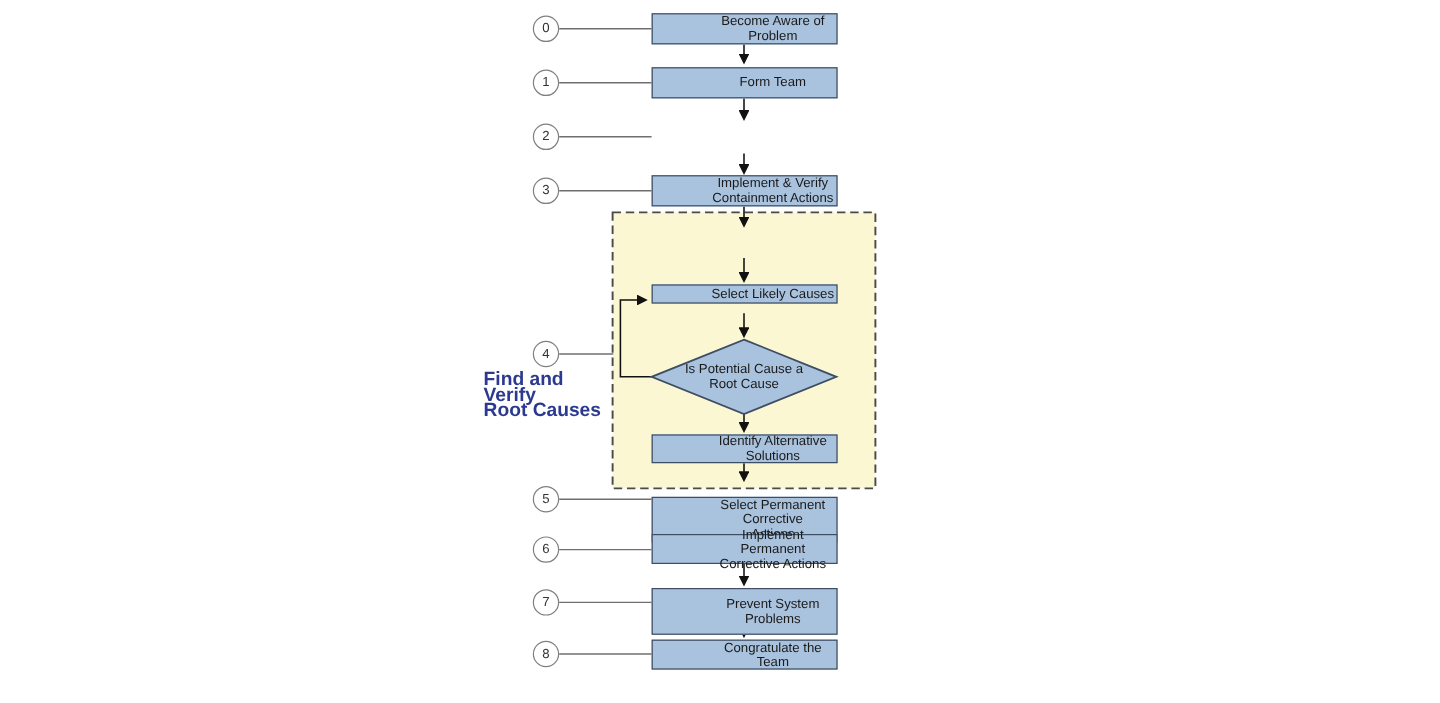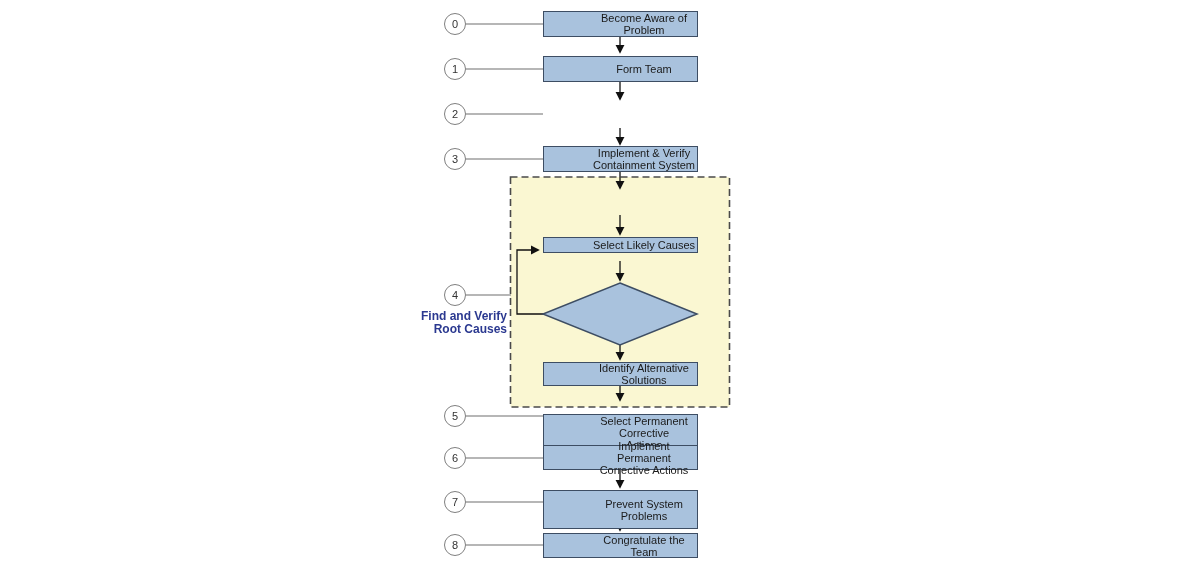--- a/index.html
+++ b/index.html
@@ -70,22 +70,22 @@
     left: 550px; top: 302px; width: 140px;
     text-align: center;
     font-size: 11px; line-height: 12px;
     color: #1a1a1a;
     z-index: 2;
   }
   .diamond-text span { display: block; }
   .side-label {
     position: absolute;
     left: 403px; top: 310px; width: 104px;
-    text-align: right;
-    font-size: 12px; line-height: 13px;
+    text-align: left;
+    font-size: 16px; line-height: 13px;
     font-weight: bold;
     color: var(--side-label, #2b3990);
     z-index: 2;
   }
   .side-label span { display: block; }
 </style>
 </head>
 <body>
 
 <div class="canvas">
@@ -155,27 +155,31 @@
     </div>
 
   <div class="node" style="top:11px;  height:26px">
     <span>Become Aware of Problem</span>
   </div>
   <div class="node" style="top:56px;  height:26px">
     <span>Form Team</span>
   </div>
   <div class="node" style="top:146px; height:26px">
     <span>Implement &amp; Verify</span>
-    <span>Containment System</span>
+    <span>Containment Actions</span>
   </div>
 
   <div class="node" style="top:237px; height:16px">
     <span>Select Likely Causes</span>
   </div>
 
+  <div class="diamond-text">
+    <span>Is Potential Cause a</span>
+    <span>Root Cause</span>
+  </div>
 
   <div class="node" style="top:362px; height:24px">
     <span>Identify Alternative Solutions</span>
   </div>
 
   <div class="node" style="top:414px; height:38px">
     <span>Select Permanent Corrective</span>
     <span>Actions</span>
   </div>
   <div class="node" style="top:445px; height:25px">

